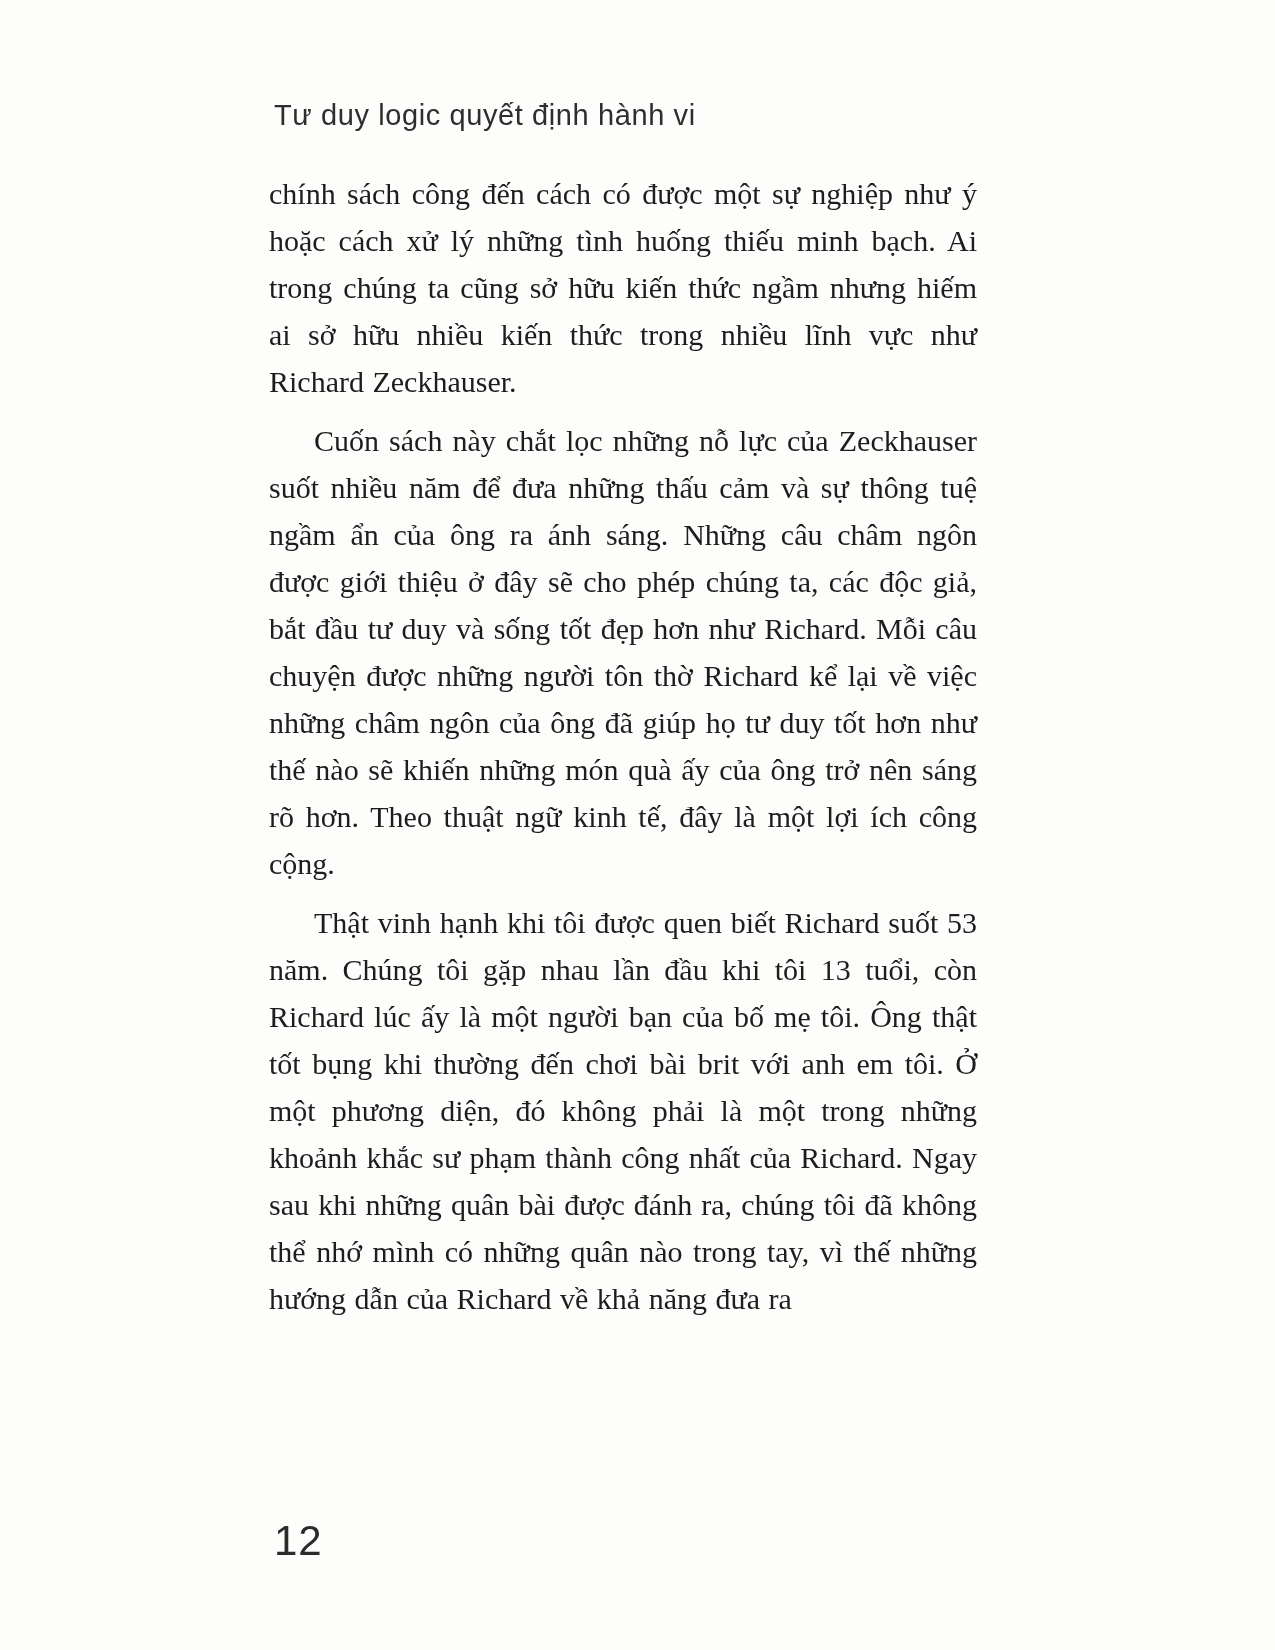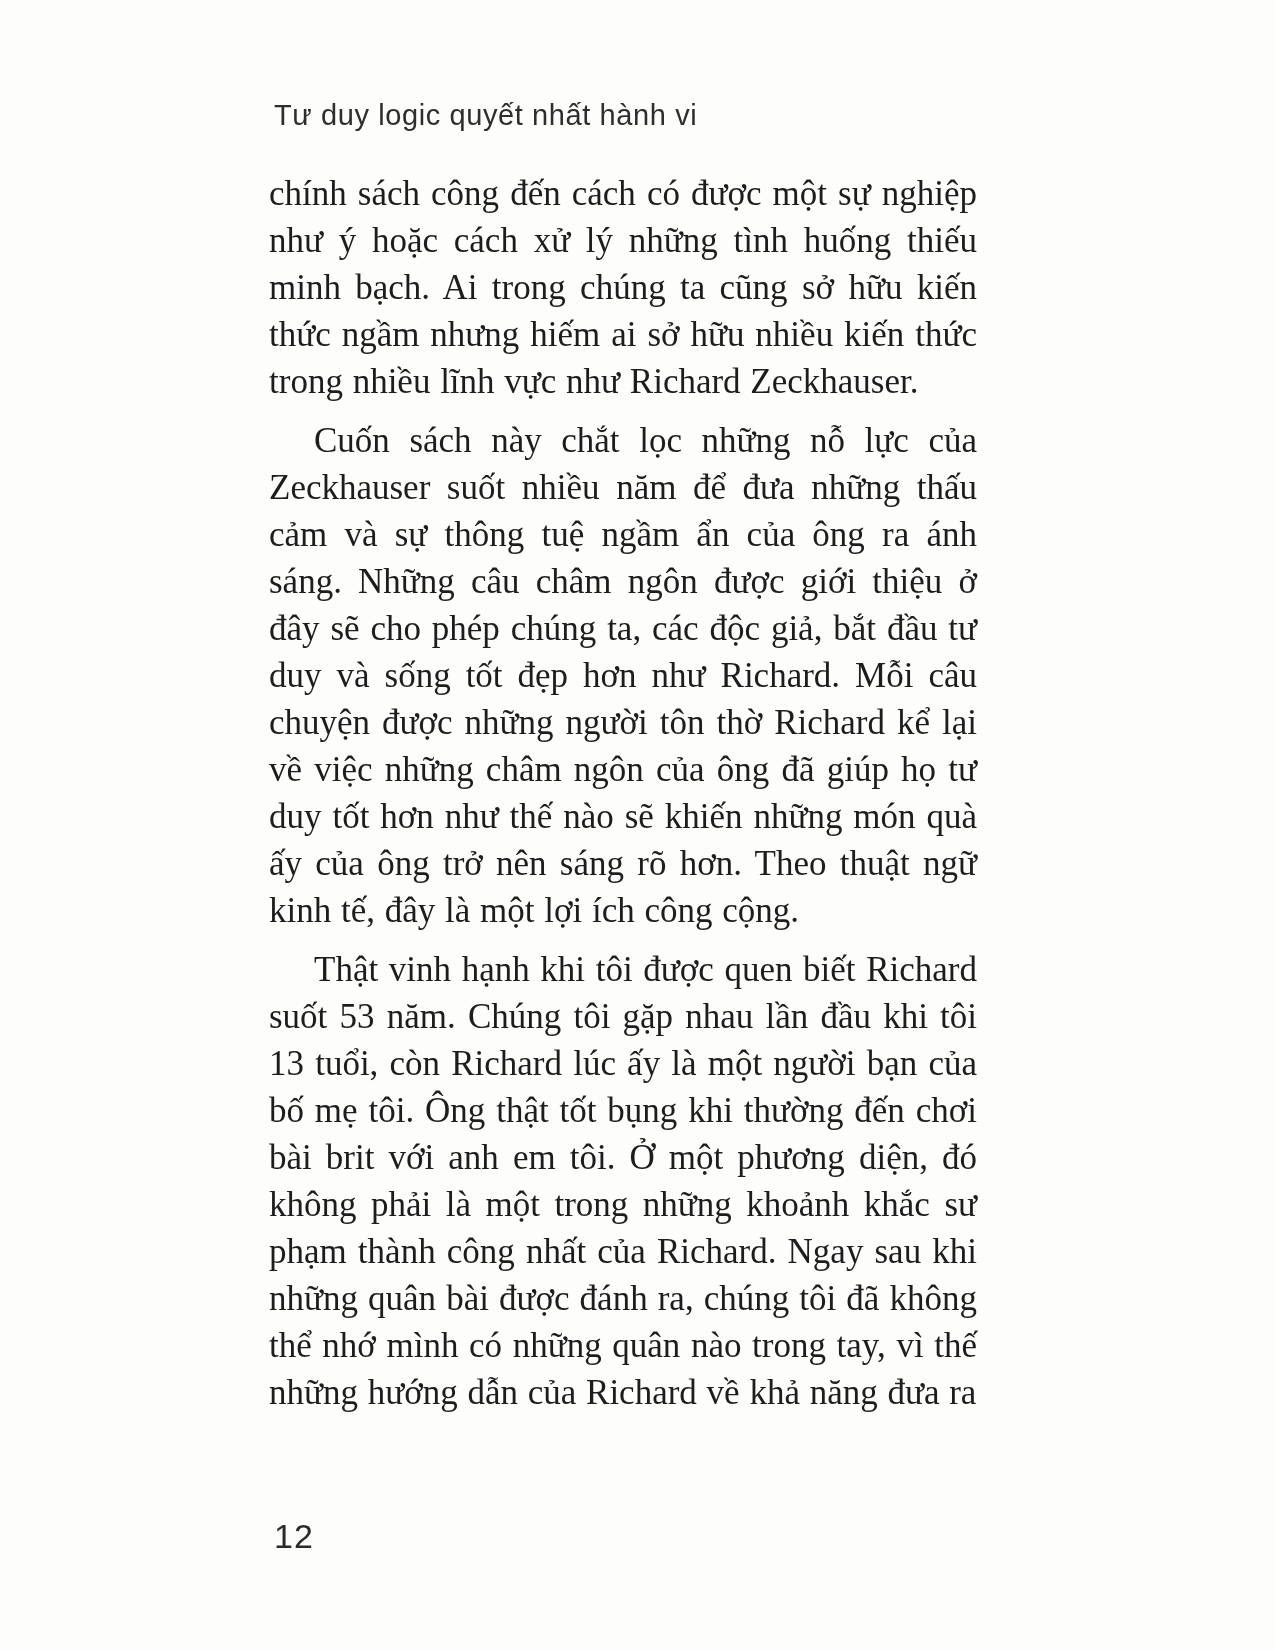--- a/index.html
+++ b/index.html
@@ -28,47 +28,47 @@
   }
   .body-text {
     position: absolute;
     left: 269px;
     top: 170px;
     width: 708px;
     color: #1d1d1d;
   }
   .body-text p {
     margin: 0;
-    font-size: 35px;
+    font-size: 30px;
     line-height: 47px;
     text-align: justify;
     text-justify: inter-word;
     word-spacing: 1px;
   }
   .body-text p.indent {
     margin-top: 12px;
     text-indent: 45px;
   }
   .page-number {
     position: absolute;
     left: 274px;
     top: 1517px;
     font-family: "Liberation Sans", sans-serif;
     font-weight: 400;
-    font-size: 34px;
+    font-size: 42px;
     letter-spacing: 1px;
     color: #2b2b2b;
   }
 </style>
 </head>
 <body>
 
 <div class="page">
 
-  <div class="running-header">Tư duy logic quyết nhất hành vi</div>
+  <div class="running-header">Tư duy logic quyết định hành vi</div>
 
   <div class="body-text">
     <p>chính sách công đến cách có được một sự nghiệp như ý hoặc cách xử lý những tình huống thiếu minh bạch. Ai trong chúng ta cũng sở hữu kiến thức ngầm nhưng hiếm ai sở hữu nhiều kiến thức trong nhiều lĩnh vực như Richard Zeckhauser.</p>
     <p class="indent">Cuốn sách này chắt lọc những nỗ lực của Zeckhauser suốt nhiều năm để đưa những thấu cảm và sự thông tuệ ngầm ẩn của ông ra ánh sáng. Những câu châm ngôn được giới thiệu ở đây sẽ cho phép chúng ta, các độc giả, bắt đầu tư duy và sống tốt đẹp hơn như Richard. Mỗi câu chuyện được những người tôn thờ Richard kể lại về việc những châm ngôn của ông đã giúp họ tư duy tốt hơn như thế nào sẽ khiến những món quà ấy của ông trở nên sáng rõ hơn. Theo thuật ngữ kinh tế, đây là một lợi ích công cộng.</p>
     <p class="indent">Thật vinh hạnh khi tôi được quen biết Richard suốt 53 năm. Chúng tôi gặp nhau lần đầu khi tôi 13 tuổi, còn Richard lúc ấy là một người bạn của bố mẹ tôi. Ông thật tốt bụng khi thường đến chơi bài brit với anh em tôi. Ở một phương diện, đó không phải là một trong những khoảnh khắc sư phạm thành công nhất của Richard. Ngay sau khi những quân bài được đánh ra, chúng tôi đã không thể nhớ mình có những quân nào trong tay, vì thế những hướng dẫn của Richard về khả năng đưa ra</p>
   </div>
 
   <div class="page-number">12</div>
 
 </div>

